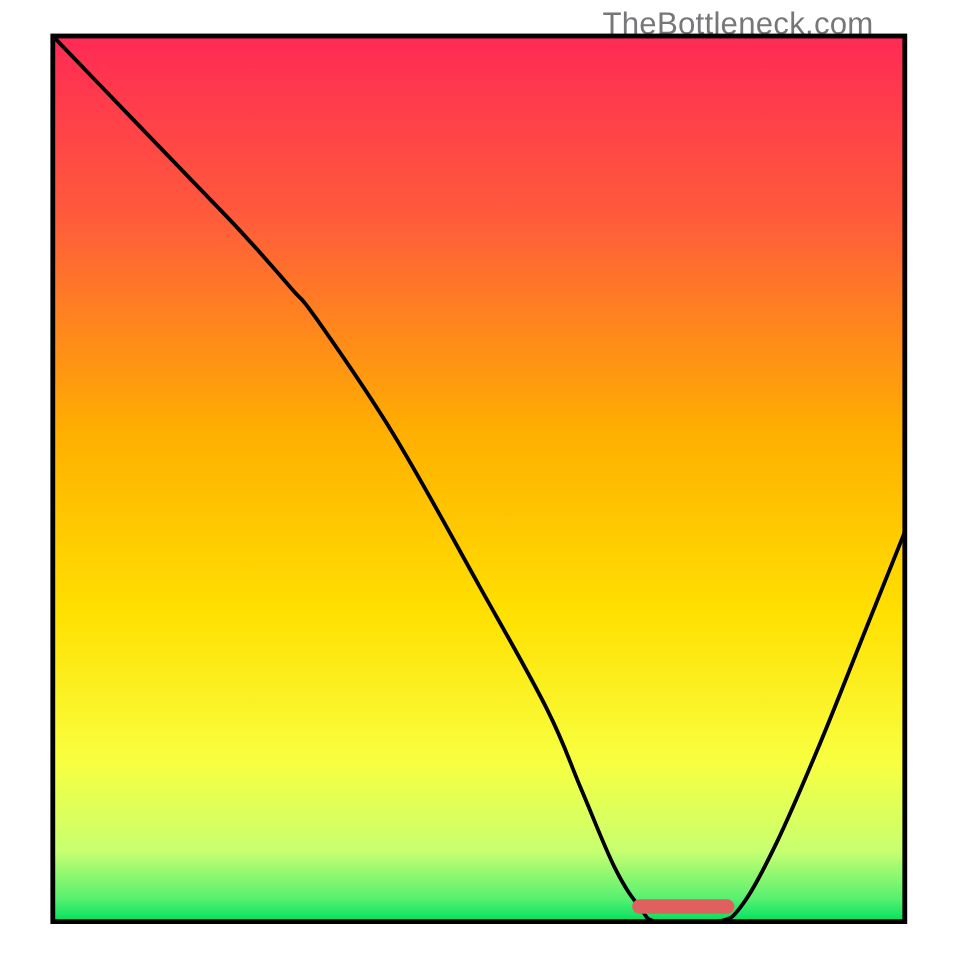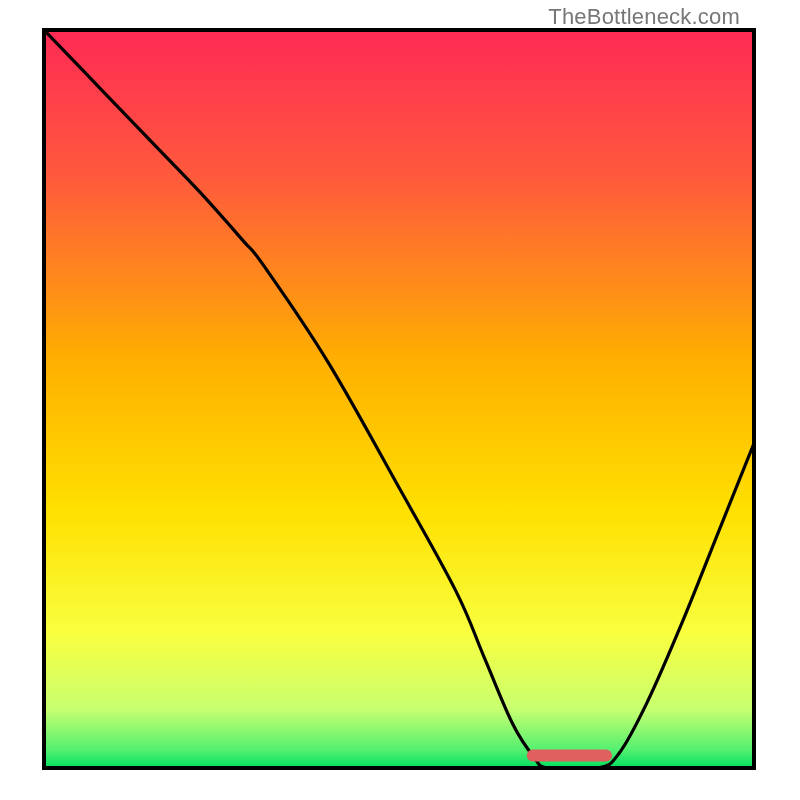--- a/index.html
+++ b/index.html
@@ -12,22 +12,22 @@
     overflow: hidden;
   }
   .wrap {
     position: relative;
     width: 800px;
     height: 800px;
   }
   .attribution {
     position: absolute;
     top: 4px;
-    right: 60px;
-    font-size: 22px;
+    right: 72px;
+    font-size: 26px;
     color: #77777a;
     letter-spacing: 0.2px;
   }
   svg.chart {
     position: absolute;
     top: 0;
     left: 0;
     width: 800px;
     height: 800px;
   }

